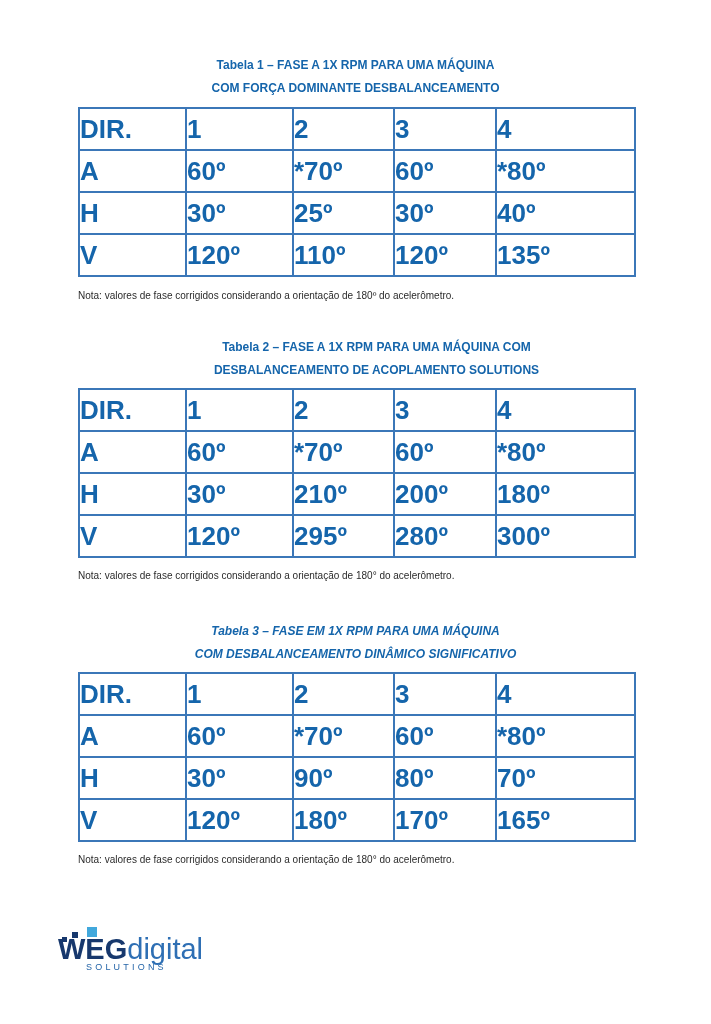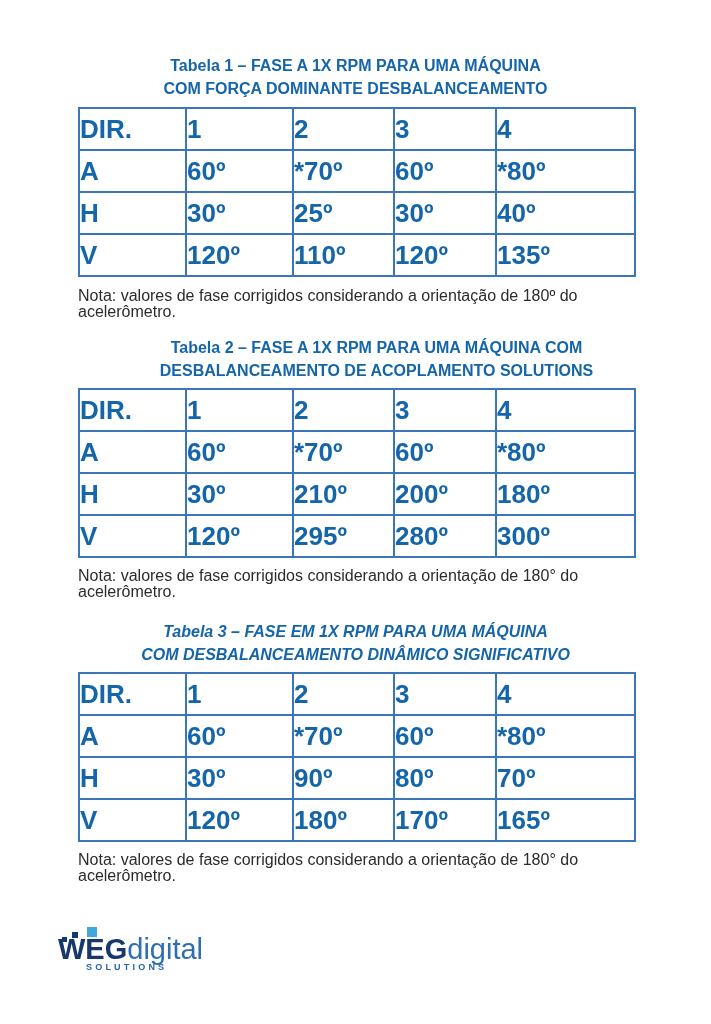--- a/index.html
+++ b/index.html
@@ -12,21 +12,21 @@
     position: relative;
     width: 711px; height: 1024px;
     background: #ffffff;
     overflow: hidden;
   }
   .section-title {
     position: absolute; left: 0; right: 0;
     text-align: center;
     color: #1565ab;
     font-weight: bold;
-    font-size: 16px;
+    font-size: 12px;
     line-height: 23px;
   }
   .phase-table {
     position: absolute;
     left: 78px;
     border-collapse: collapse;
     table-layout: fixed;
     width: 556px;
   }
   .phase-table td {
@@ -42,21 +42,21 @@
   }
   .col-dir { width: 107px; }
   .col-1   { width: 107px; }
   .col-2   { width: 101px; }
   .col-3   { width: 102px; }
   .col-4   { width: 139px; }
   .note {
     position: absolute; left: 78px;
     width: 600px;
     color: #2b2b2b;
-    font-size: 16px;
+    font-size: 10px;
     line-height: 16px;
   }
   .title-1 { top: 54px; }
   .table-1 { top: 107px; }
   .note-1  { top: 288px; }
   .title-2 { top: 336px; padding-left: 42px; }
   .table-2 { top: 388px; }
   .note-2  { top: 568px; }
   .title-3 { top: 620px; font-style: italic; }
   .table-3 { top: 672px; }
@@ -72,21 +72,21 @@
   .logo-sq-2 { left: 14px; top: 6px;  width: 6px;  height: 6px;  background: #17386d; }
   .logo-sq-3 { left: 29px; top: 1px;  width: 10px; height: 10px; background: #41a8dc; }
   .logo-wordmark {
     position: absolute; left: 0; top: 10px;
     font-size: 29px; line-height: 26px; white-space: nowrap;
   }
   .logo-weg     { font-weight: bold; color: #17386d; }
   .logo-digital { font-weight: normal; color: #2e6fb4; }
   .logo-solutions {
     position: absolute; left: 28px; top: 36px;
-    font-size: 9px; font-weight: bold;
+    font-size: 9px; font-weight: normal;
     letter-spacing: 3.2px;
     color: #2565a8;
     white-space: nowrap;
   }
 </style>
 </head>
 <body>
 
 <div class="page">
 

